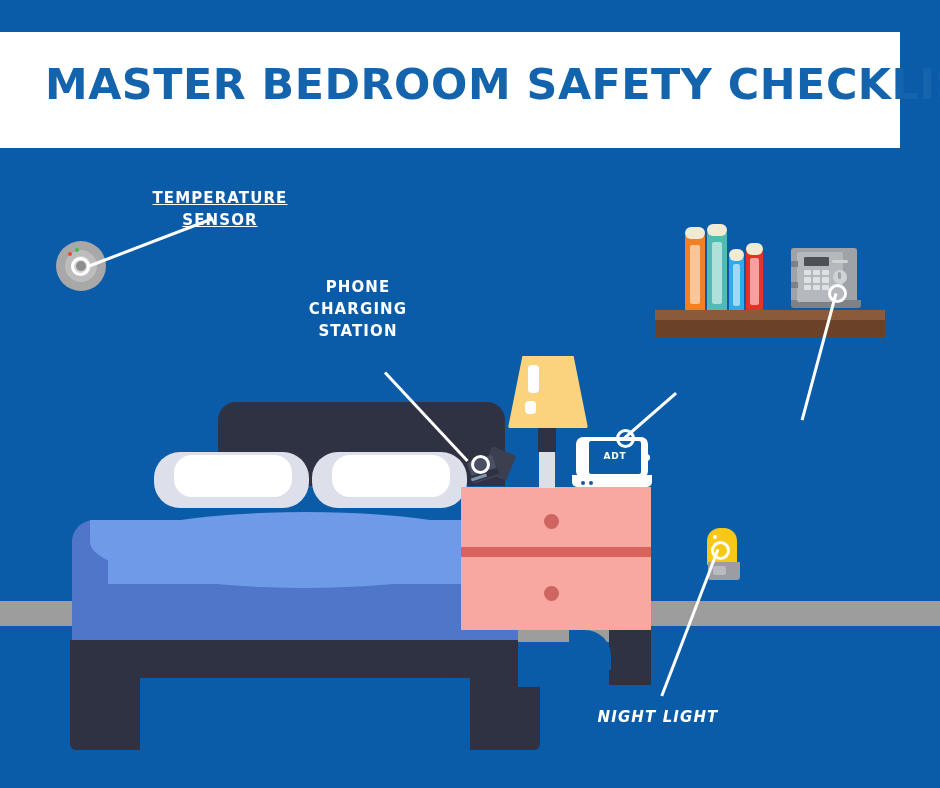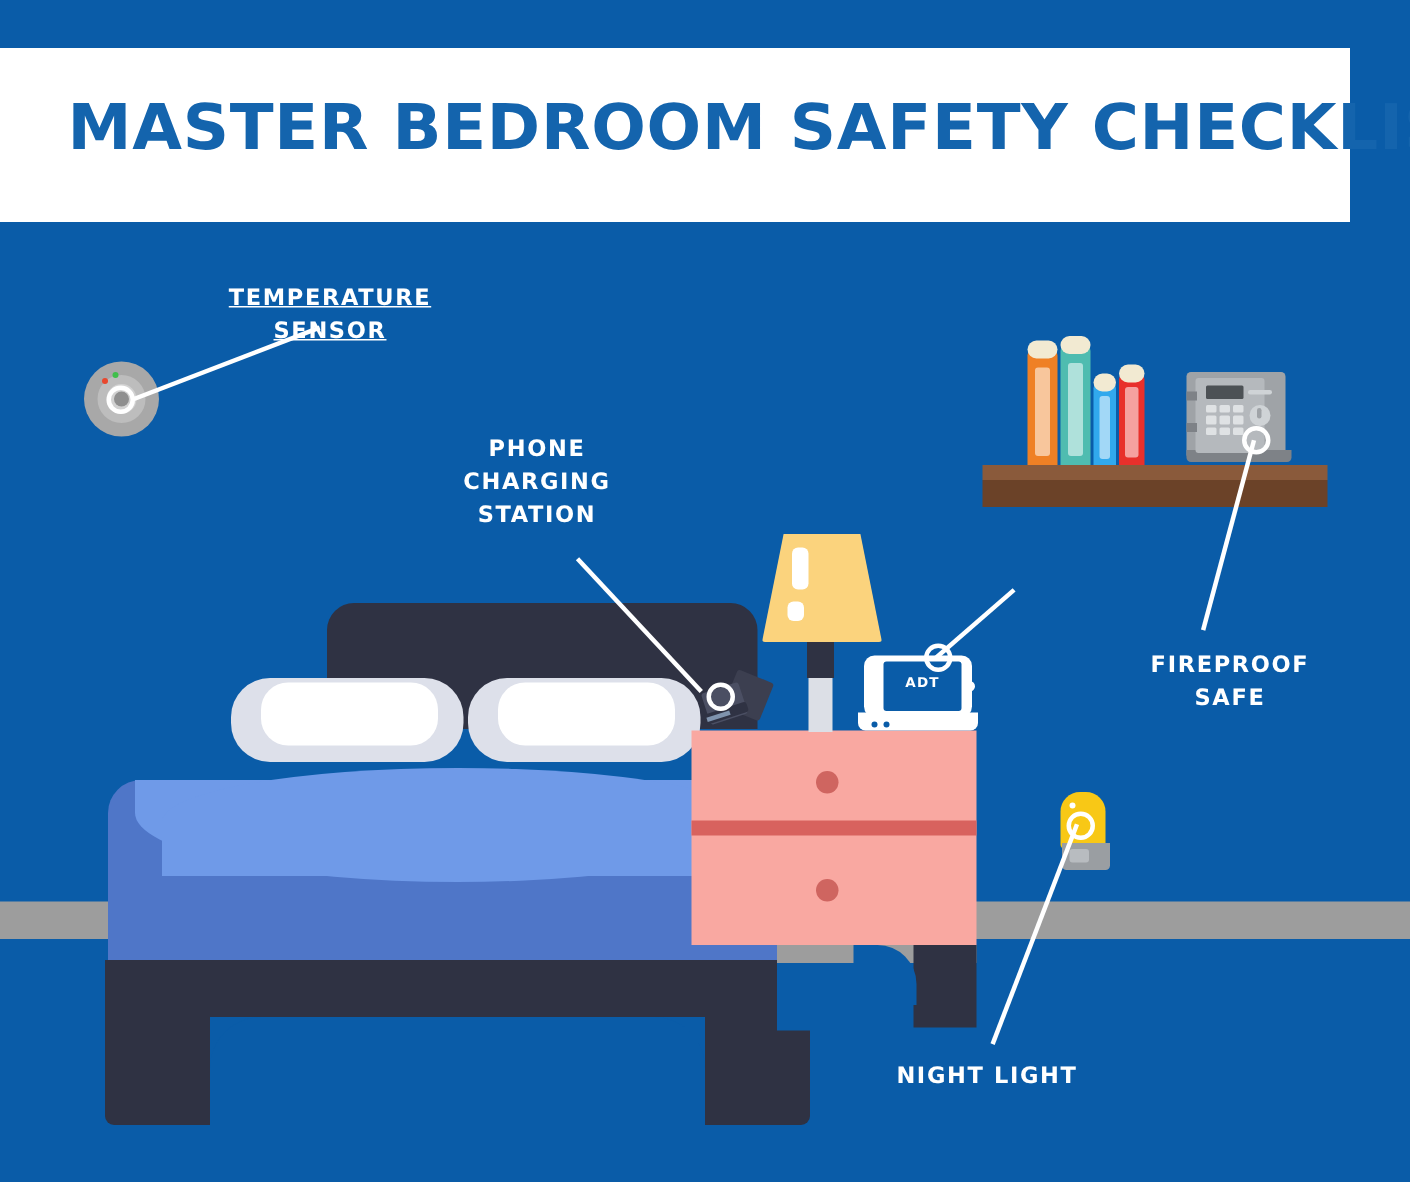--- a/index.html
+++ b/index.html
@@ -585,21 +585,21 @@
 
   <div id="charging-station">
     <div id="cs-back"></div>
     <div id="cs-front"></div>
     <div id="cs-base"></div>
     <div id="cs-cord"></div>
   </div>
 
   <div class="leader" style="left:385px; top:371px; width:121px; transform: rotate(47deg);"></div>
   <div class="leader-dot" style="left:471px; top:455px;"></div>
-  <div class="callout" style="left:258px; top:288px; width:200px;">PHONE
+  <div class="callout" style="left:258px; top:276px; width:200px;">PHONE
 CHARGING
 STATION</div>
 
   <div id="security-touchscreen">
     <div id="tablet-body">
       <div id="tablet-screen">
         <div id="tablet-label">ADT</div>
       </div>
       <div id="tablet-side-btn"></div>
       <div id="tablet-home-btn"></div>
@@ -651,27 +651,25 @@
         <span></span>
         <span></span>
       </div>
       <div id="safe-handle"></div>
       <div id="safe-dial"></div>
     </div>
   </div>
 
   <div class="leader" style="left:836px; top:292px; width:131px; transform: rotate(105deg);"></div>
   <div class="leader-dot" style="left:828px; top:284px;"></div>
-  <div class="callout" style="left:720px; top:432px; width:200px;">FIREPROOF
-SAFE</div>
 
   <div id="night-light">
     <div id="nl-body"></div>
     <div id="nl-base"></div>
     <div id="nl-plug"></div>
     <div id="nl-dot"></div>
   </div>
 
   <div class="leader" style="left:718px; top:548px; width:157px; transform: rotate(111deg);"></div>
   <div class="leader-dot" style="left:711px; top:541px;"></div>
-  <div class="callout" style="left:558px; top:706px; width:200px;">NIGHT LIGHT</div>
+  <div class="callout" style="left:558px; top:706px; width:200px;font-style:italic;">NIGHT LIGHT</div>
 
 </div>
 
 </body></html>

